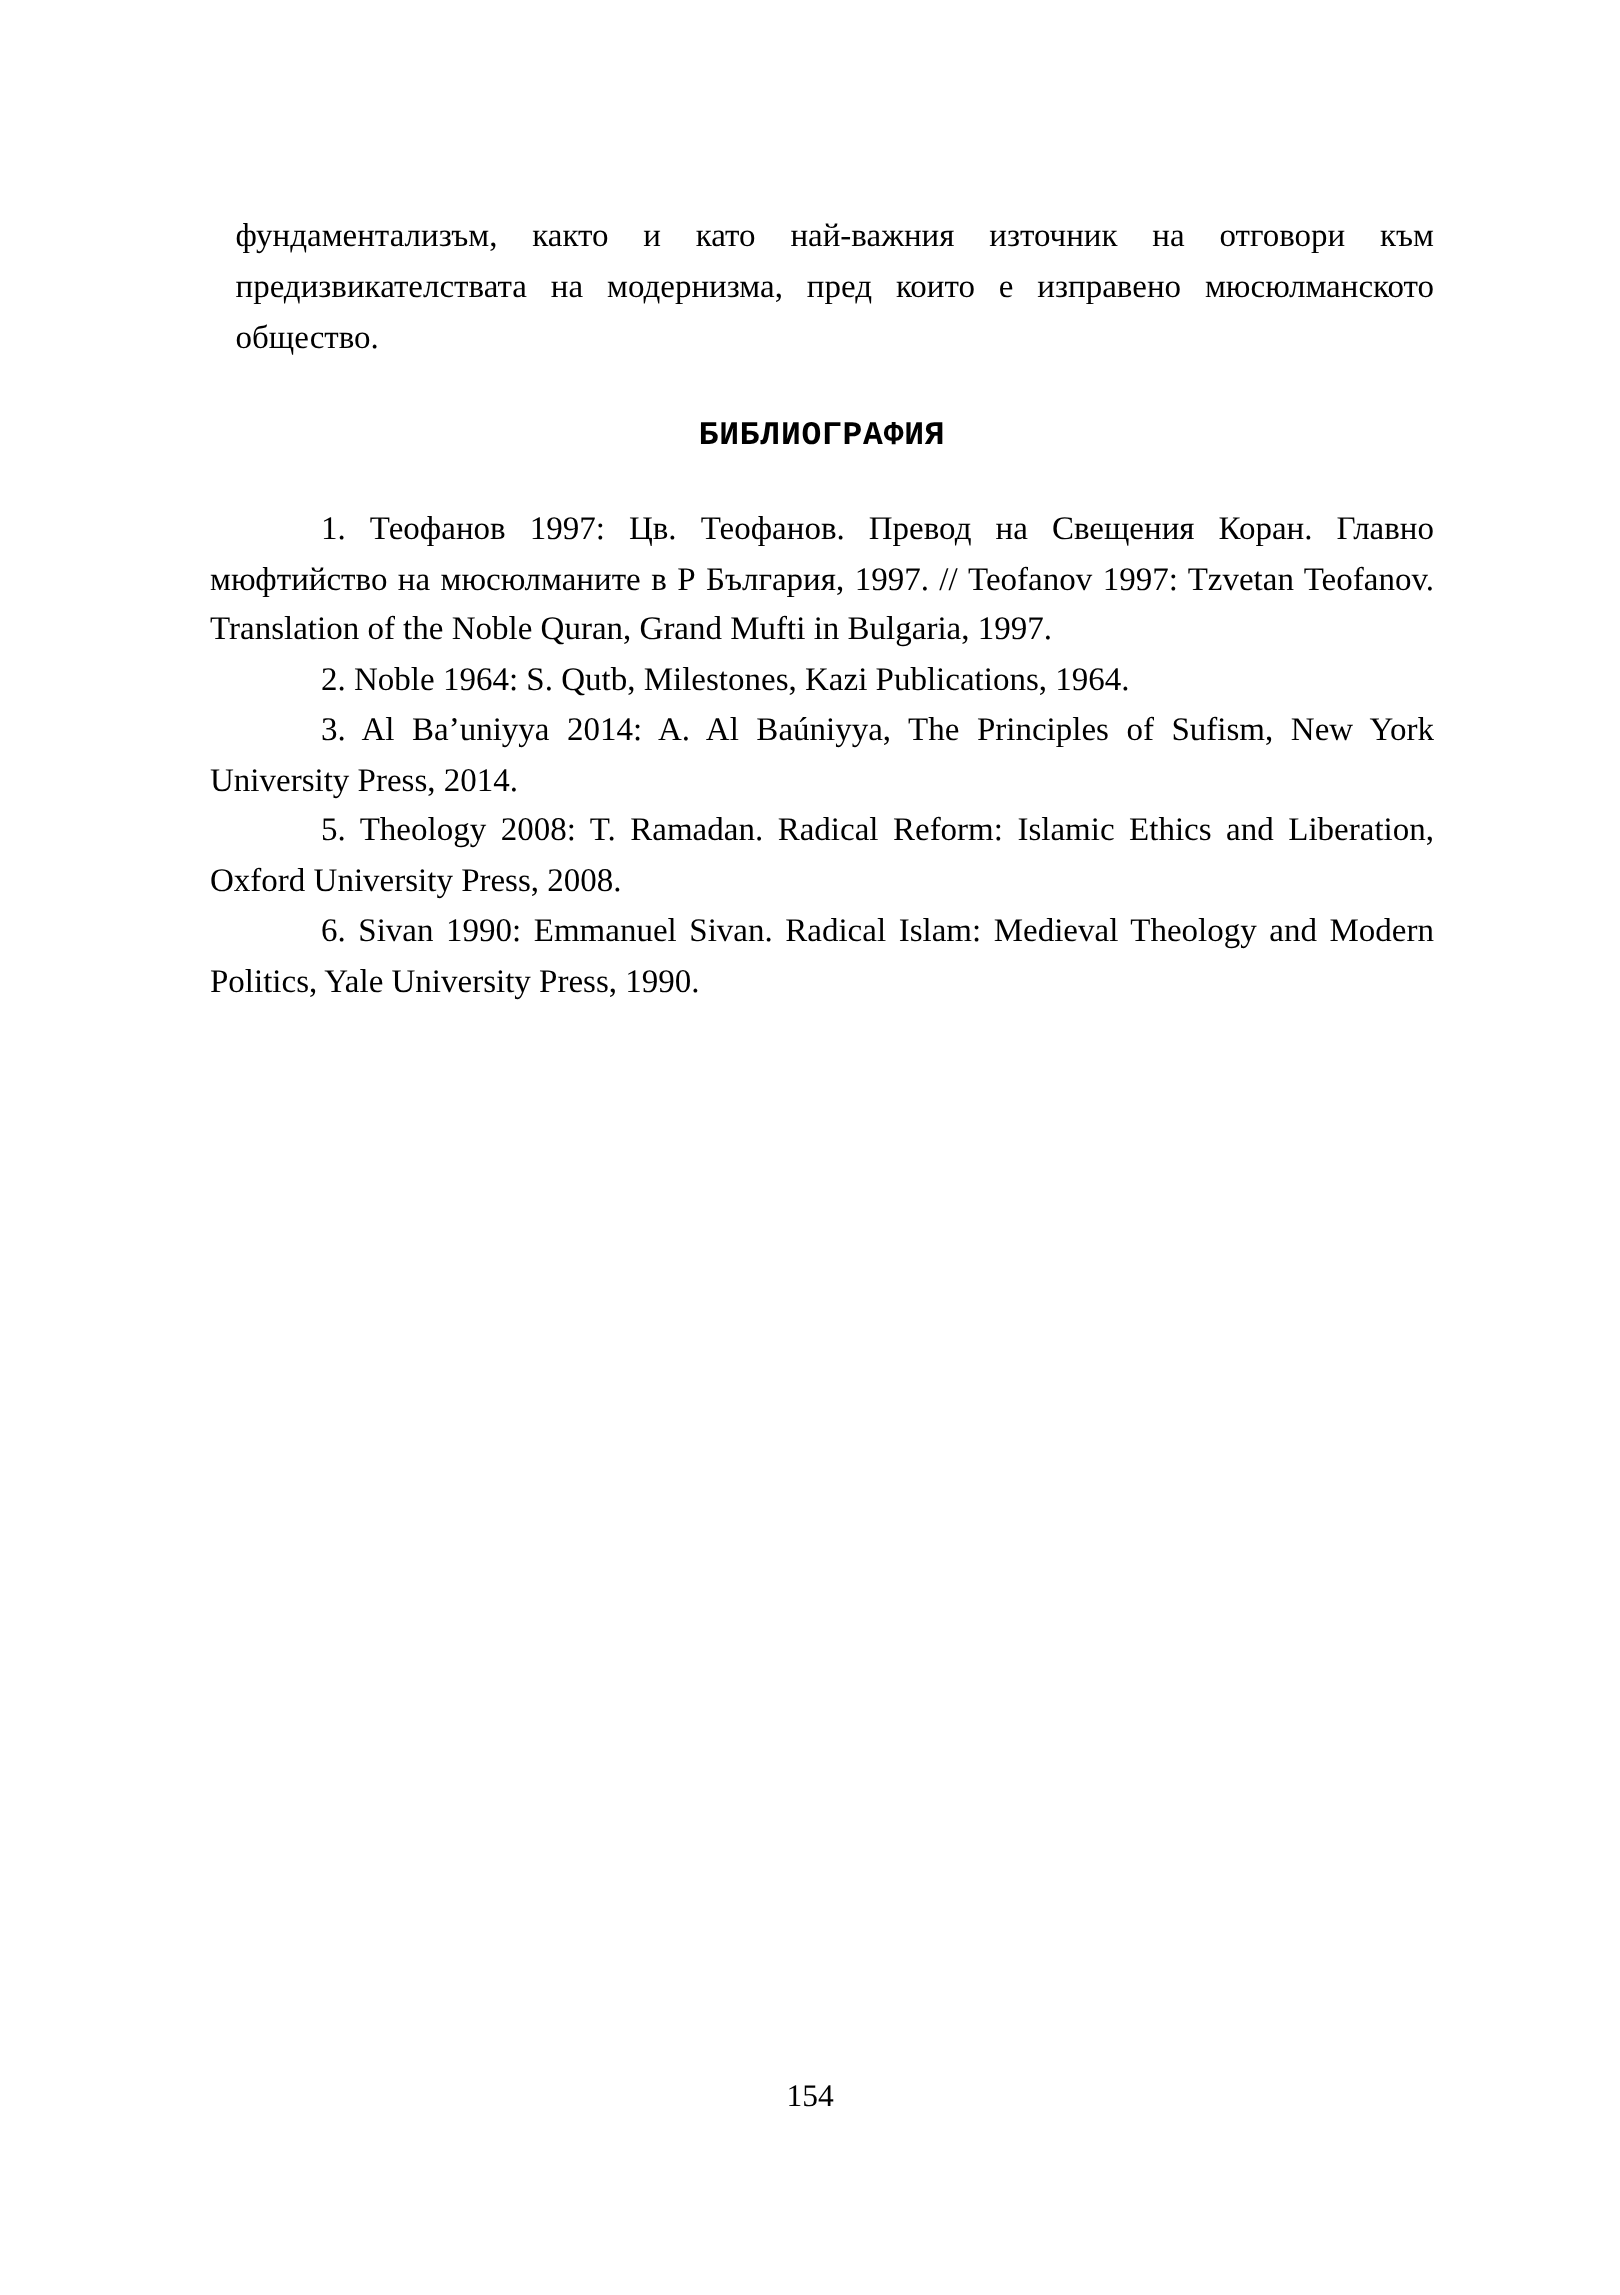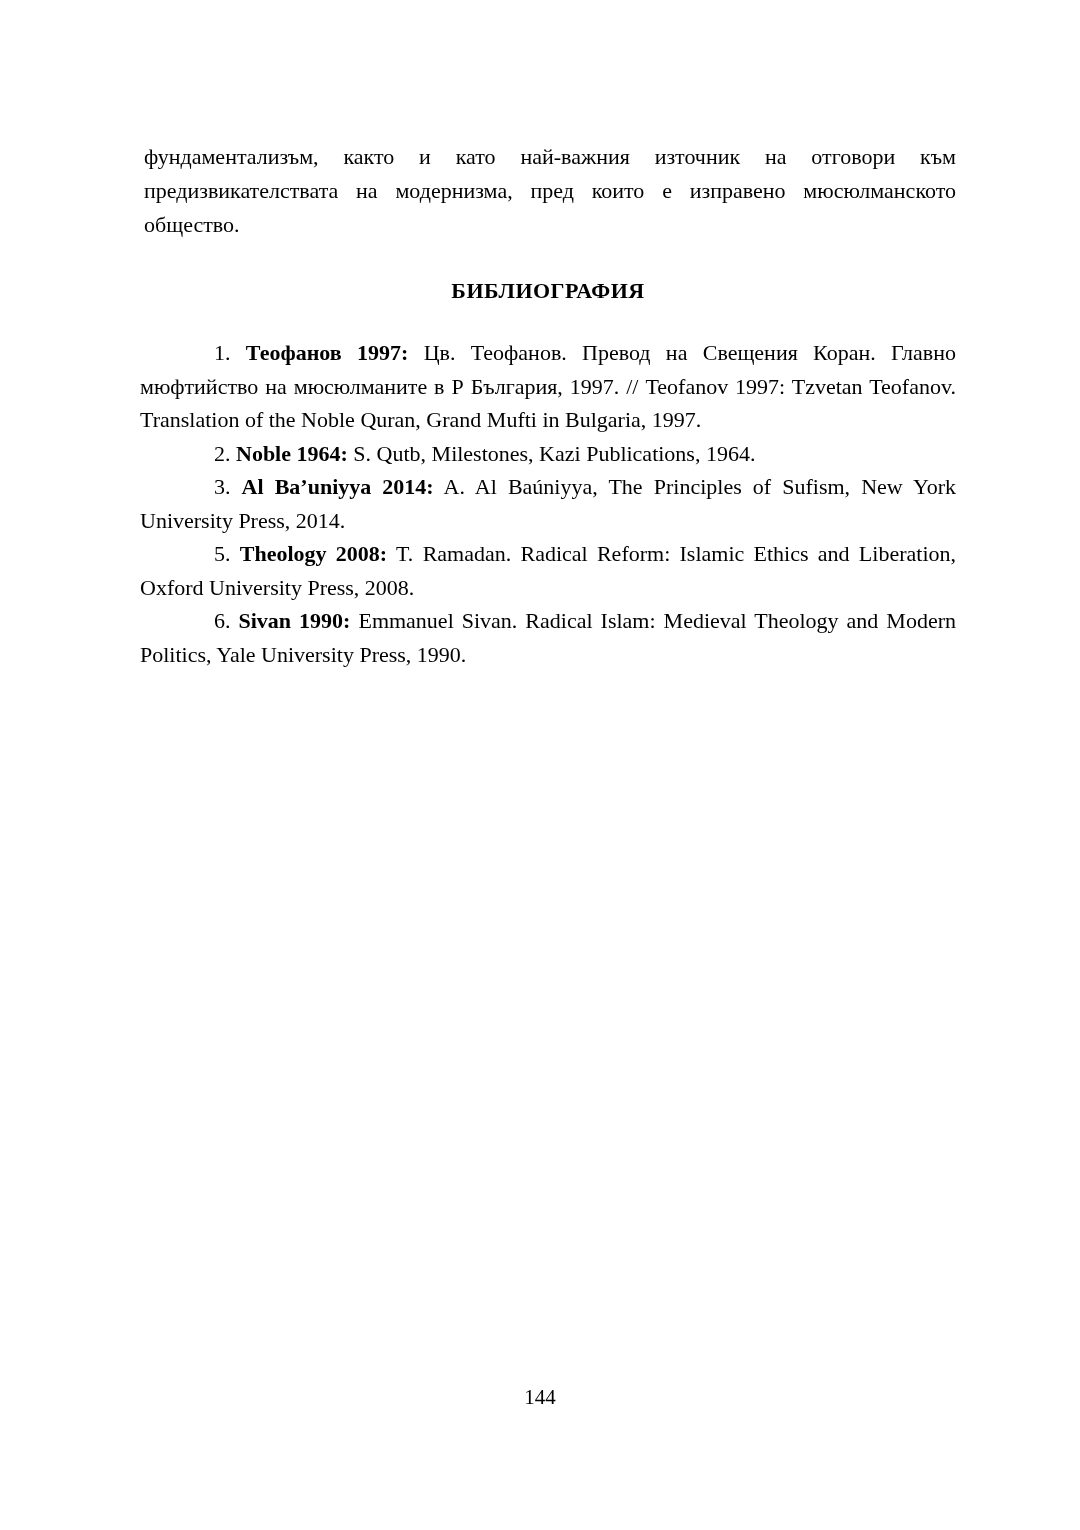--- a/index.html
+++ b/index.html
@@ -18,38 +18,39 @@
   .content {
     position: absolute;
     left: 140px;
     top: 140px;
     width: 816px;
   }
   .intro {
     font-size: 22px;
     line-height: 34px;
     text-align: justify;
-    margin: 0 0 36px 4px;
+    margin: 0 0 36px 17px;
   }
   .heading {
     font-size: 22px;
     font-weight: bold;
     text-align: center;
     letter-spacing: 0.5px;
     margin: 0 0 32px 0;
+    font-family: Liberation Mono, monospace;
   }
   .entry {
     font-size: 22px;
     line-height: 33.5px;
     text-align: justify;
     text-indent: 74px;
     margin: 0;
   }
   .entry .label {
-    font-weight: bold;
+    font-weight: normal;
   }
   .page-number {
     position: absolute;
     left: 0;
     top: 1385px;
     width: 100%;
     text-align: center;
     font-size: 21px;
   }
 </style>
@@ -69,14 +70,14 @@
 
     <p class="entry"><span>3. </span><span class="label">Al Ba’uniyya 2014:</span><span> A. Al Baúniyya, The Principles of Sufism, New York University Press, 2014.</span></p>
 
 
     <p class="entry"><span>5. </span><span class="label">Theology 2008:</span><span> T. Ramadan. Radical Reform: Islamic Ethics and Liberation, Oxford University Press, 2008.</span></p>
 
     <p class="entry"><span>6. </span><span class="label">Sivan 1990:</span><span> Emmanuel Sivan. Radical Islam: Medieval Theology and Modern Politics, Yale University Press, 1990.</span></p>
 
   </div>
 
-  <div class="page-number">144</div>
+  <div class="page-number">154</div>
 </div>
 
 </body></html>

